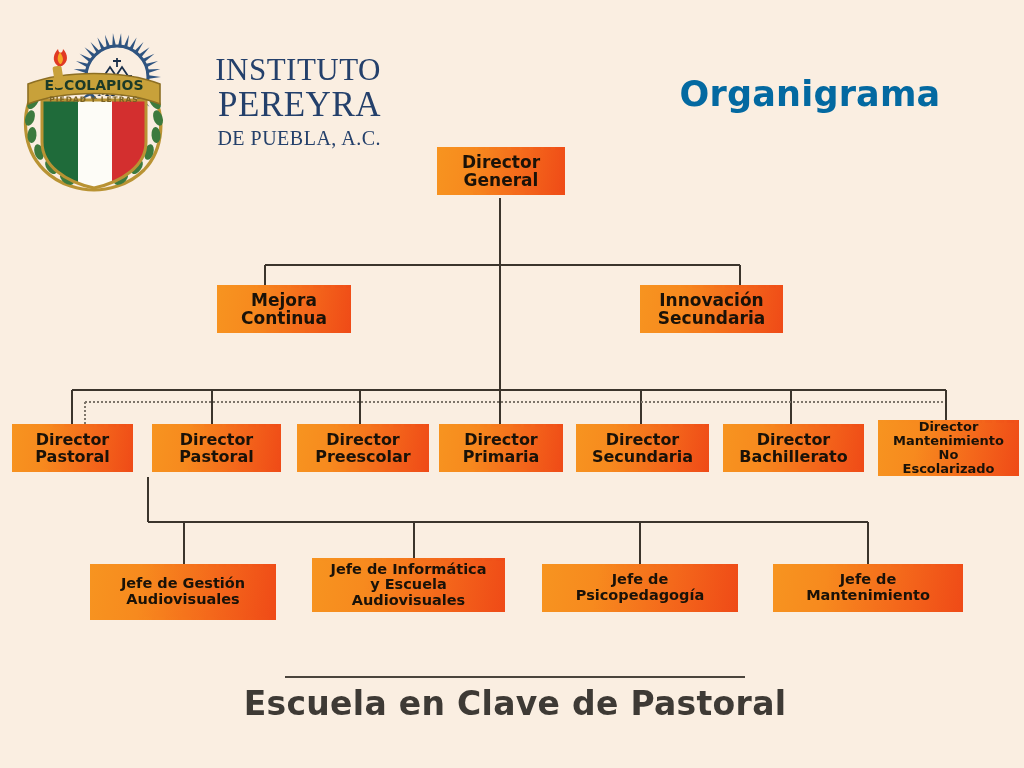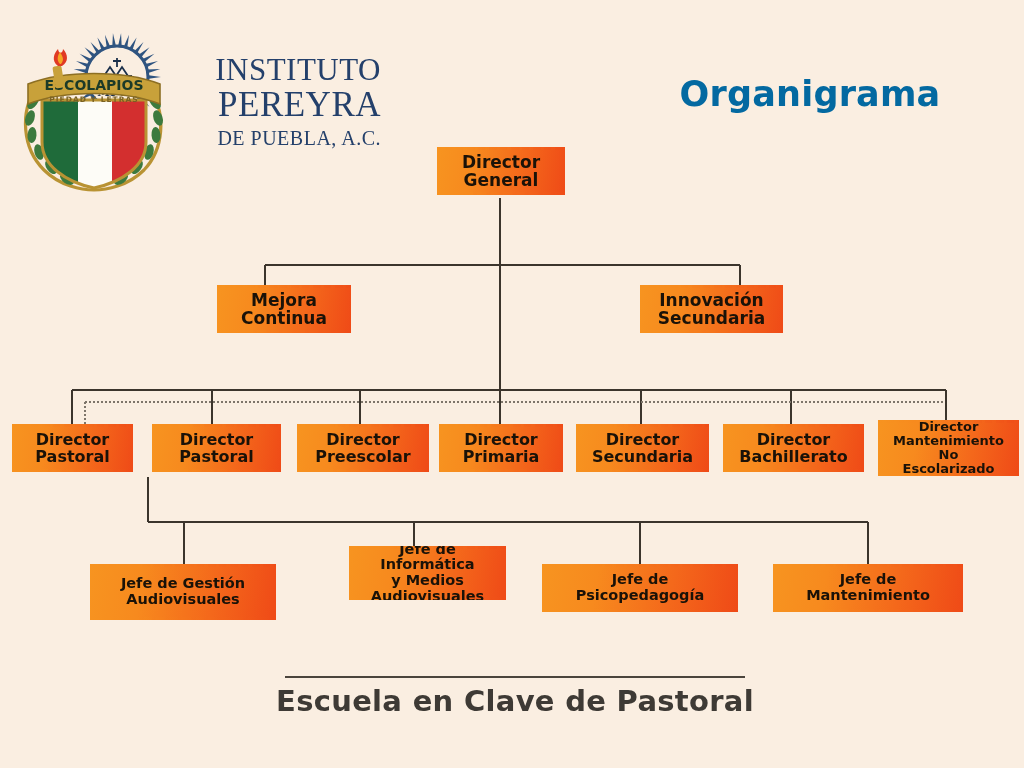--- a/index.html
+++ b/index.html
@@ -29,21 +29,21 @@
   
   #chart-title {
     position:absolute; left:650px; top:74px; width:320px;
     text-align:center; font-family:"DejaVu Sans", sans-serif;
     font-weight:700; font-size:35px; color:#0369a1; letter-spacing:.2px;
   }
   #footer-wrap { position:absolute; left:180px; top:676px; width:670px; text-align:center; }
   #footer-rule { width:460px; height:2px; background:#4a443c; margin:0 auto 6px auto; }
   #footer-text {
     font-family:"DejaVu Sans", sans-serif; font-weight:700;
-    font-size:29px; color:#3e3a35; letter-spacing:.3px;
+    font-size:33px; color:#3e3a35; letter-spacing:.3px;
   }
 
   
   #wires { position:absolute; left:0; top:0; width:1024px; height:768px; }
 
   
   .node {
     position:absolute;
     display:flex; align-items:center; justify-content:center;
     text-align:center;
@@ -286,24 +286,24 @@
       <span>Escolarizado</span>
     </div>
   </div>
 
   <div class="node n-sm" style="left:90px; top:564px; width:186px; height:56px;">
     <div>
       <span>Jefe de Gestión</span>
       <span>Audiovisuales</span>
     </div>
   </div>
-  <div class="node n-sm" style="left:312px; top:546px; width:157px; height:54px;margin-left:37px;">
+  <div class="node n-sm" style="left:312px; top:558px; width:193px; height:54px;">
     <div>
       <span>Jefe de Informática</span>
-      <span>y Medios</span>
+      <span>y Escuela</span>
       <span>Audiovisuales</span>
     </div>
   </div>
   <div class="node n-sm" style="left:542px; top:564px; width:196px; height:48px;">
     <div>
       <span>Jefe de</span>
       <span>Psicopedagogía</span>
     </div>
   </div>
   <div class="node n-sm" style="left:773px; top:564px; width:190px; height:48px;">

